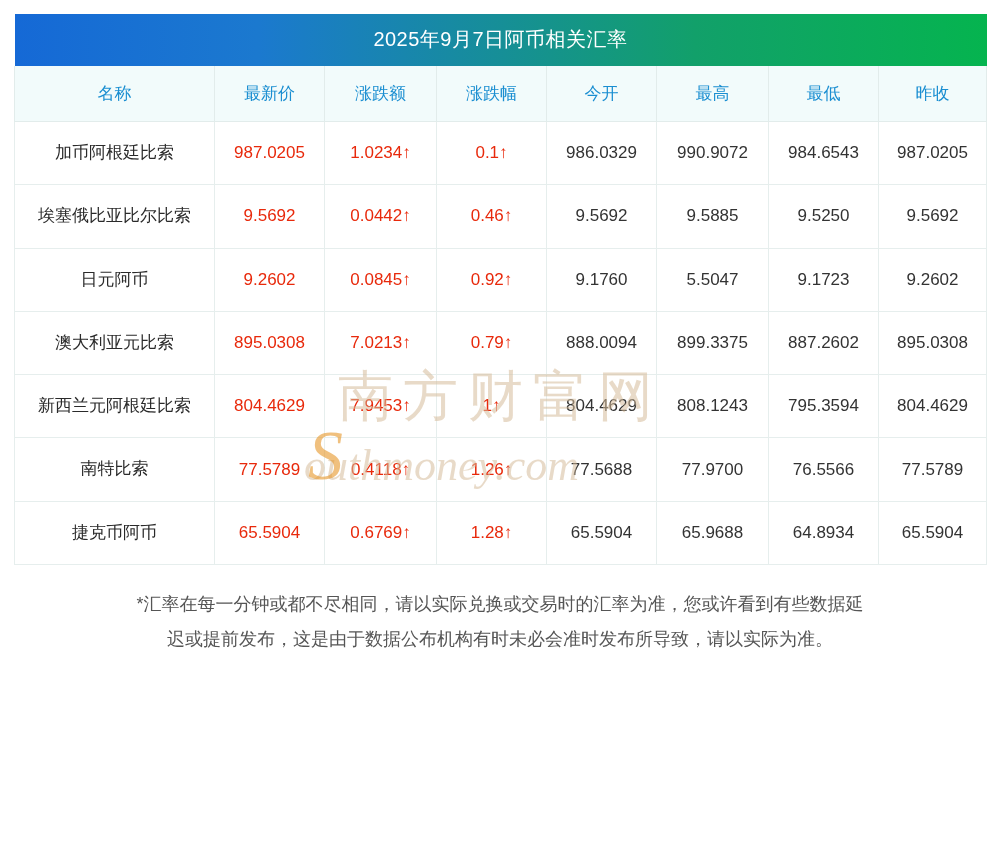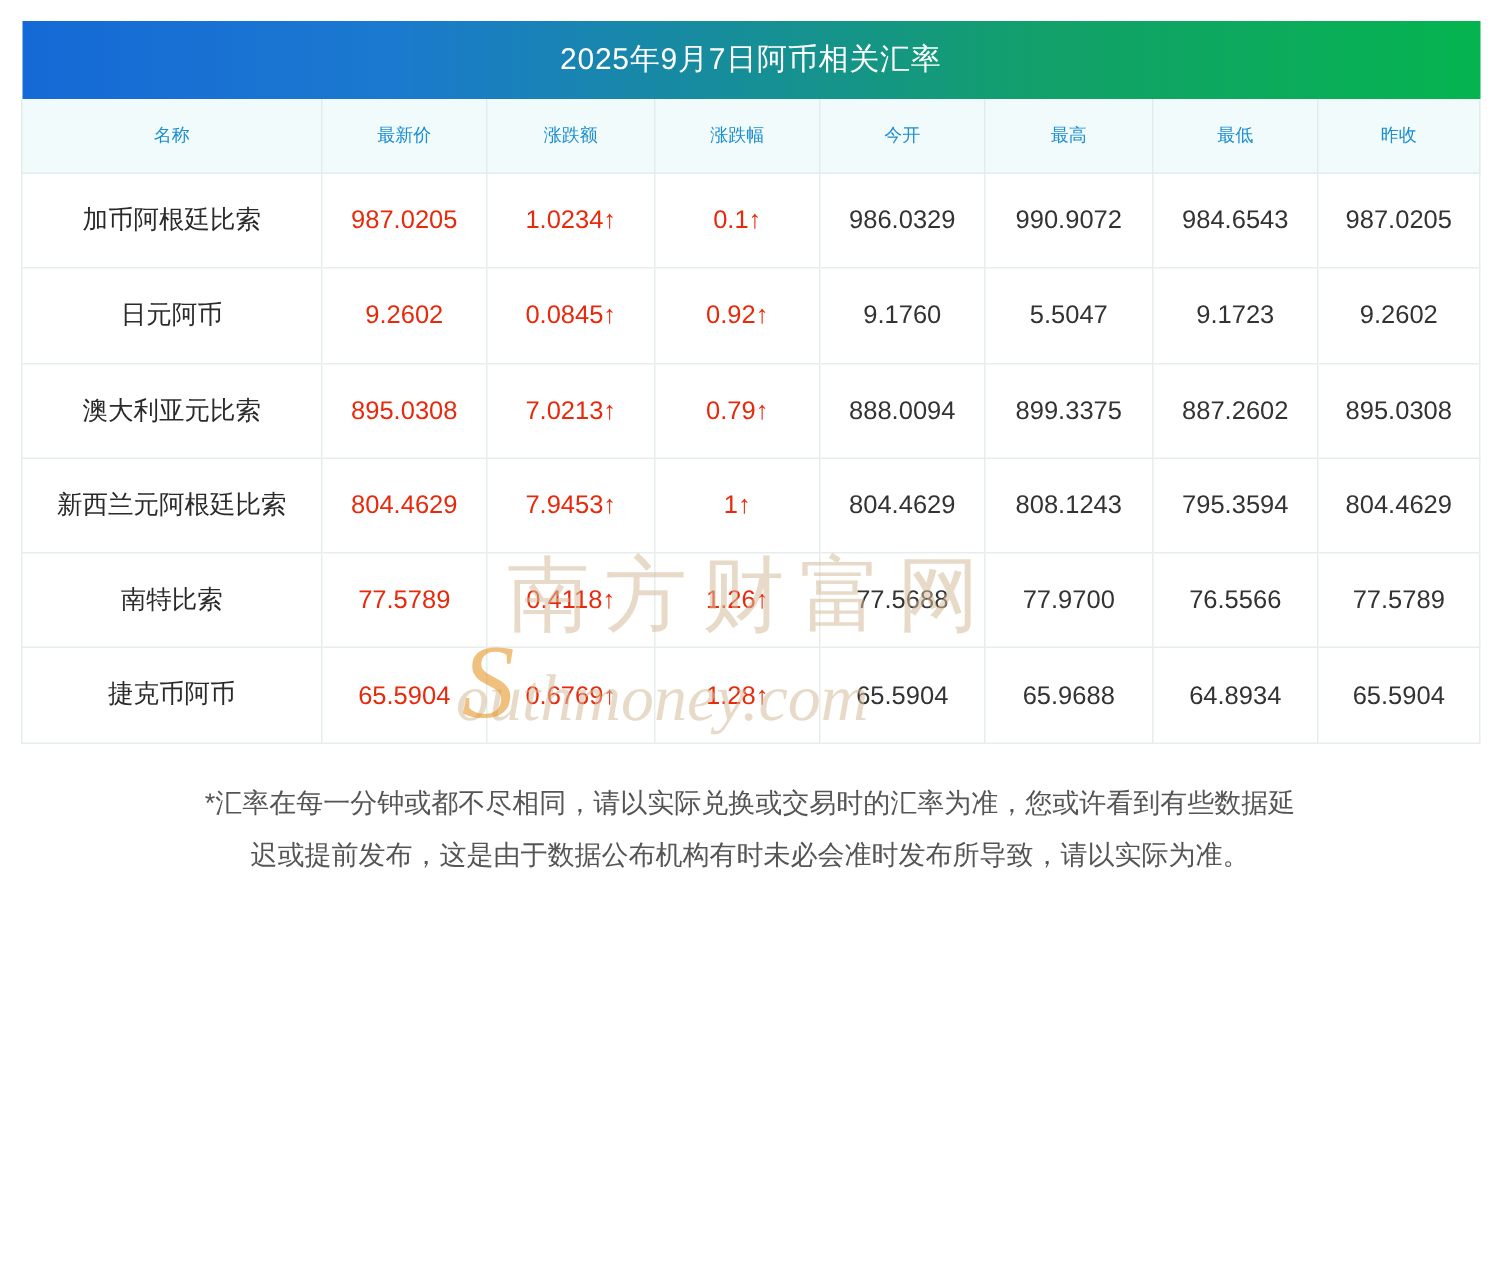--- a/index.html
+++ b/index.html
@@ -32,21 +32,21 @@
     text-align: center;
     font-size: 20px;
     padding: 12px 0 13px 0;
     letter-spacing: 0.5px;
     border: none;
   }
   thead.head th {
     background: #f2fbfb;
     color: #1a8ed1;
     font-weight: normal;
-    font-size: 12px;
+    font-size: 17px;
     padding: 16px 0;
     border: 1px solid #e2eceb;
     border-top: none;
     text-align: center;
   }
   tbody td {
     border: 1px solid #e6eeed;
     font-size: 17px;
     text-align: center;
     color: #333333;
@@ -149,20 +149,30 @@
           <td class="name">加币阿根廷比索</td>
           <td class="up">987.0205</td>
           <td class="up">1.0234↑</td>
           <td class="up">0.1↑</td>
           <td>986.0329</td>
           <td>990.9072</td>
           <td>984.6543</td>
           <td>987.0205</td>
         </tr>
         <tr>
+          <td class="name">埃塞俄比亚比尔比索</td>
+          <td class="up">9.5692</td>
+          <td class="up">0.0442↑</td>
+          <td class="up">0.46↑</td>
+          <td>9.5692</td>
+          <td>9.5885</td>
+          <td>9.5250</td>
+          <td>9.5692</td>
+        </tr>
+        <tr>
           <td class="name">日元阿币</td>
           <td class="up">9.2602</td>
           <td class="up">0.0845↑</td>
           <td class="up">0.92↑</td>
           <td>9.1760</td>
           <td>5.5047</td>
           <td>9.1723</td>
           <td>9.2602</td>
         </tr>
         <tr>

